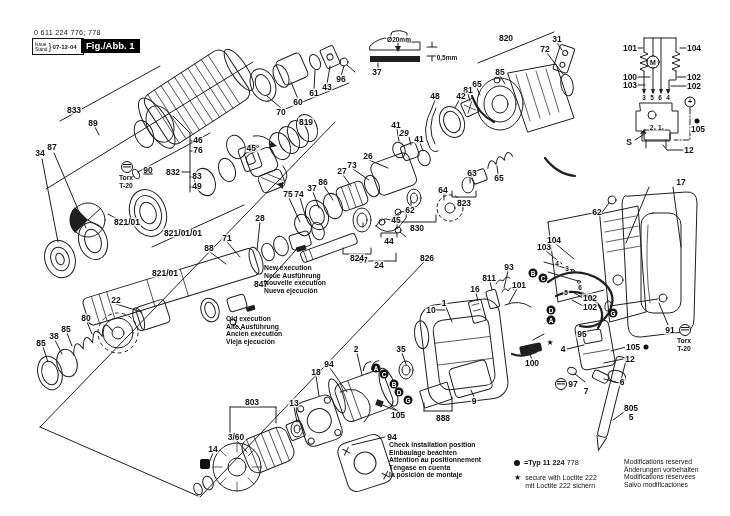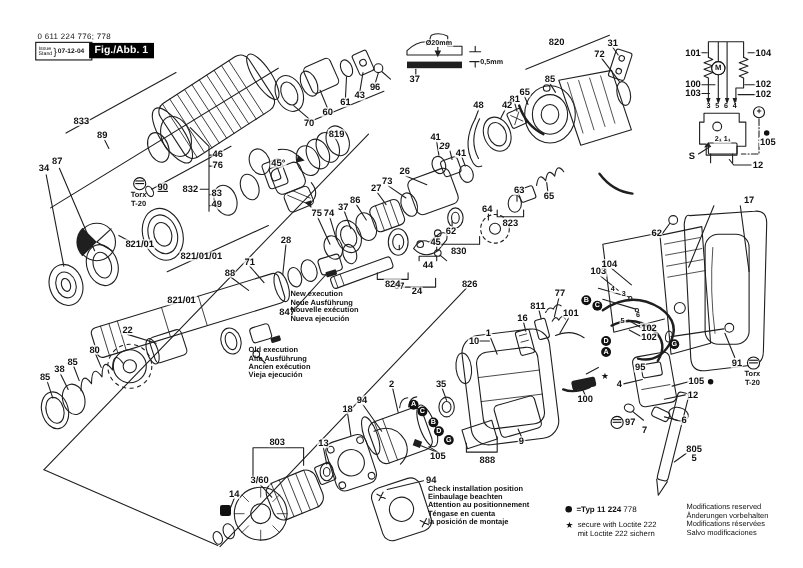--- a/index.html
+++ b/index.html
@@ -497,21 +497,21 @@
       <span class="callout" style="left: 294px; top: 403px;">13</span>
       <span class="callout" style="left: 236px; top: 437px;">3/60</span>
       <span class="callout" style="left: 213px; top: 449px;">14</span>
       <span class="callout" style="left: 356px; top: 349px;">2</span>
       <span class="callout" style="left: 401px; top: 349px;">35</span>
       <span class="callout" style="left: 427px; top: 258px;">826</span>
       <span class="callout" style="left: 431px; top: 310px;">10</span>
       <span class="callout" style="left: 444px; top: 303px;">1</span>
       <span class="callout" style="left: 475px; top: 289px;">16</span>
       <span class="callout" style="left: 489px; top: 278px;">811</span>
-      <span class="callout" style="left: 509px; top: 267px;">77</span>
+      <span class="callout" style="left: 509px; top: 267px;">93</span>
       <span class="callout" style="left: 519px; top: 285px;">101</span>
       <span class="callout" style="left: 544px; top: 247px;">103</span>
       <span class="callout" style="left: 554px; top: 240px;">104</span>
       <span class="callout" style="left: 398px; top: 415px;">105</span>
       <span class="callout" style="left: 443px; top: 418px;">888</span>
       <span class="callout" style="left: 474px; top: 401px;">9</span>
       <span class="callout" style="left: 392px; top: 437px;">94</span>
       <span class="callout" style="left: 582px; top: 334px;">95</span>
       <span class="callout" style="left: 532px; top: 363px;">100</span>
       <span class="callout" style="left: 590px; top: 298px;">102</span>

